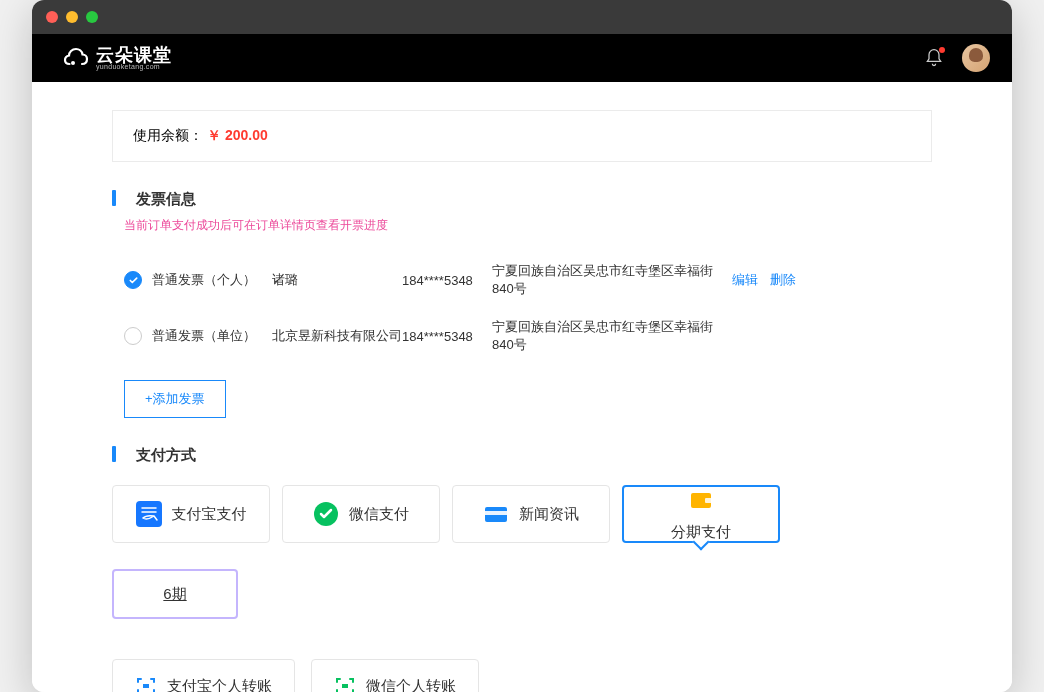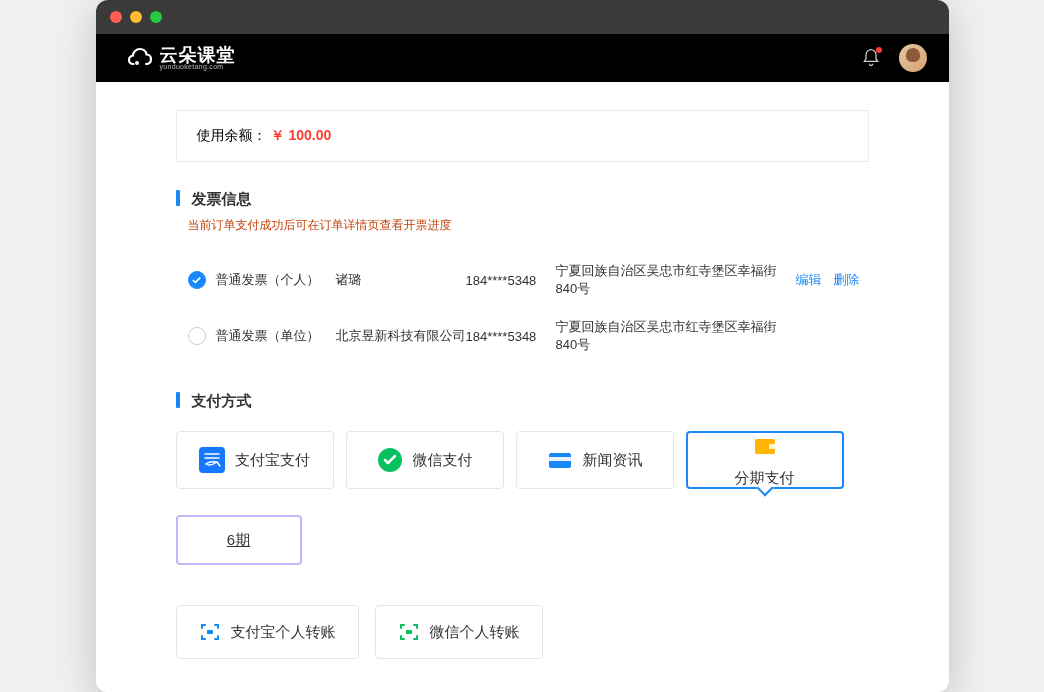--- a/index.html
+++ b/index.html
@@ -1,17 +1,17 @@
 <!DOCTYPE html>
 <html><head>
 <meta charset="utf-8">
 <style>
 * { margin: 0; padding: 0; box-sizing: border-box; }
 body { font-family: -apple-system, "PingFang SC", "Microsoft YaHei", sans-serif; background: #f0f0f0; display: flex; align-items: center; justify-content: center; min-height: 100vh; }
-.window { width: 853px; height: 692px; background: #fff; border-radius: 12px; overflow: hidden; box-shadow: 0 10px 40px rgba(0,0,0,0.2); display: flex; flex-direction: column; }
+.window { width: 980px; height: 692px; background: #fff; border-radius: 12px; overflow: hidden; box-shadow: 0 10px 40px rgba(0,0,0,0.2); display: flex; flex-direction: column; }
 .titlebar { height: 34px; background: #3a3a3a; display: flex; align-items: center; padding: 0 14px; gap: 8px; }
 .tl-dot { width: 12px; height: 12px; border-radius: 50%; }
 .tl-r { background: #ff5f57; }
 .tl-y { background: #febc2e; }
 .tl-g { background: #28c840; }
 .header { height: 48px; background: #000; display: flex; align-items: center; padding: 0 22px 0 30px; }
 .logo { display: flex; align-items: center; gap: 6px; color: #fff; margin-right: 24px; }
 .logo-icon { width: 28px; height: 24px; position: relative; }
 .logo-icon svg { width: 100%; height: 100%; }
 .logo-text { font-size: 18px; font-weight: 700; letter-spacing: 1px; line-height: 1; }
@@ -24,23 +24,23 @@
 .bell-wrap { position: relative; width: 20px; height: 20px; cursor: pointer; }
 .bell-wrap svg { width: 20px; height: 20px; stroke: #ccc; }
 .red-dot { position: absolute; top: -1px; right: -1px; width: 6px; height: 6px; background: #ff3b30; border-radius: 50%; }
 .avatar { width: 28px; height: 28px; border-radius: 50%; background: linear-gradient(135deg, #e8c5a0 0%, #d4a373 100%); cursor: pointer; overflow: hidden; position: relative; }
 .avatar::after { content: ""; position: absolute; top: 4px; left: 7px; width: 14px; height: 14px; background: #8b5a3c; border-radius: 50% 50% 40% 40%; }
 .content { flex: 1; overflow-y: auto; padding: 0 80px 20px 80px; background: #fff; }
 .balance-box { margin-top: 28px; border: 1px solid #ebebeb; padding: 16px 20px; font-size: 14px; }
 .balance-label { color: #000000; }
 .balance-value { color: #ff3b30; font-weight: 600; margin-left: 4px; }
 .section { margin-top: 28px; }
-.section-title { display: flex; align-items: flex-start; gap: 12px; font-size: 15px; font-weight: 600; color: #333; }
+.section-title { display: flex; align-items: flex-start; gap: 20px; font-size: 15px; font-weight: 600; color: #333; }
 .title-bar { width: 4px; height: 16px; background: #1989fa; border-radius: 1px; }
-.section-sub { font-size: 12px; color: #c2410c; margin-top: 8px; margin-left: 12px; }
+.section-sub { font-size: 12px; color: #ec4899; margin-top: 8px; margin-left: 12px; }
 .invoice-list { margin-top: 18px; margin-left: 12px; }
 .invoice-row { display: flex; align-items: center; font-size: 13px; color: #333; padding: 10px 0; gap: 0; }
 .radio { width: 18px; height: 18px; border-radius: 50%; border: 1.5px solid #ccc; margin-right: 10px; cursor: pointer; flex-shrink: 0; display: flex; align-items: center; justify-content: center; }
 .radio.checked { background: #1989fa; border-color: #1989fa; }
 .radio.checked svg { width: 11px; height: 11px; }
 .inv-type { width: 120px; }
 .inv-name { width: 130px; }
 .inv-phone { width: 90px; }
 .inv-addr { width: 240px; }
 .inv-actions { display: flex; gap: 12px; }
@@ -88,21 +88,21 @@
             <path d="M10 19a2 2 0 0 0 4 0" stroke-width="1.5"></path>
           </svg>
         <div class="red-dot"></div>
       </div>
       <div class="avatar"></div>
     </div>
   </div>
 
   <div class="content">
     <div class="balance-box">
-      <span class="balance-label">使用余额：</span><span class="balance-value">￥ 100.00</span>
+      <span class="balance-label">使用余额：</span><span class="balance-value">￥ 200.00</span>
     </div>
 
     <div class="section">
       <div class="section-title">
         <div class="title-bar"></div>
         <span>发票信息</span>
       </div>
       <div class="section-sub">当前订单支付成功后可在订单详情页查看开票进度</div>
 
       <div class="invoice-list">
@@ -122,20 +122,21 @@
           </div>
         </div>
         <div class="invoice-row">
           <div class="radio"></div>
           <div class="inv-type">普通发票（单位）</div>
           <div class="inv-name">北京昱新科技有限公司</div>
           <div class="inv-phone">184****5348</div>
           <div class="inv-addr">宁夏回族自治区吴忠市红寺堡区幸福街840号</div>
         </div>
       </div>
+      <button class="add-btn">+添加发票</button>
     </div>
 
     <div class="section">
       <div class="section-title">
         <div class="title-bar"></div>
         <span>支付方式</span>
       </div>
 
       <div class="pay-grid">
         <div class="pay-opt">

